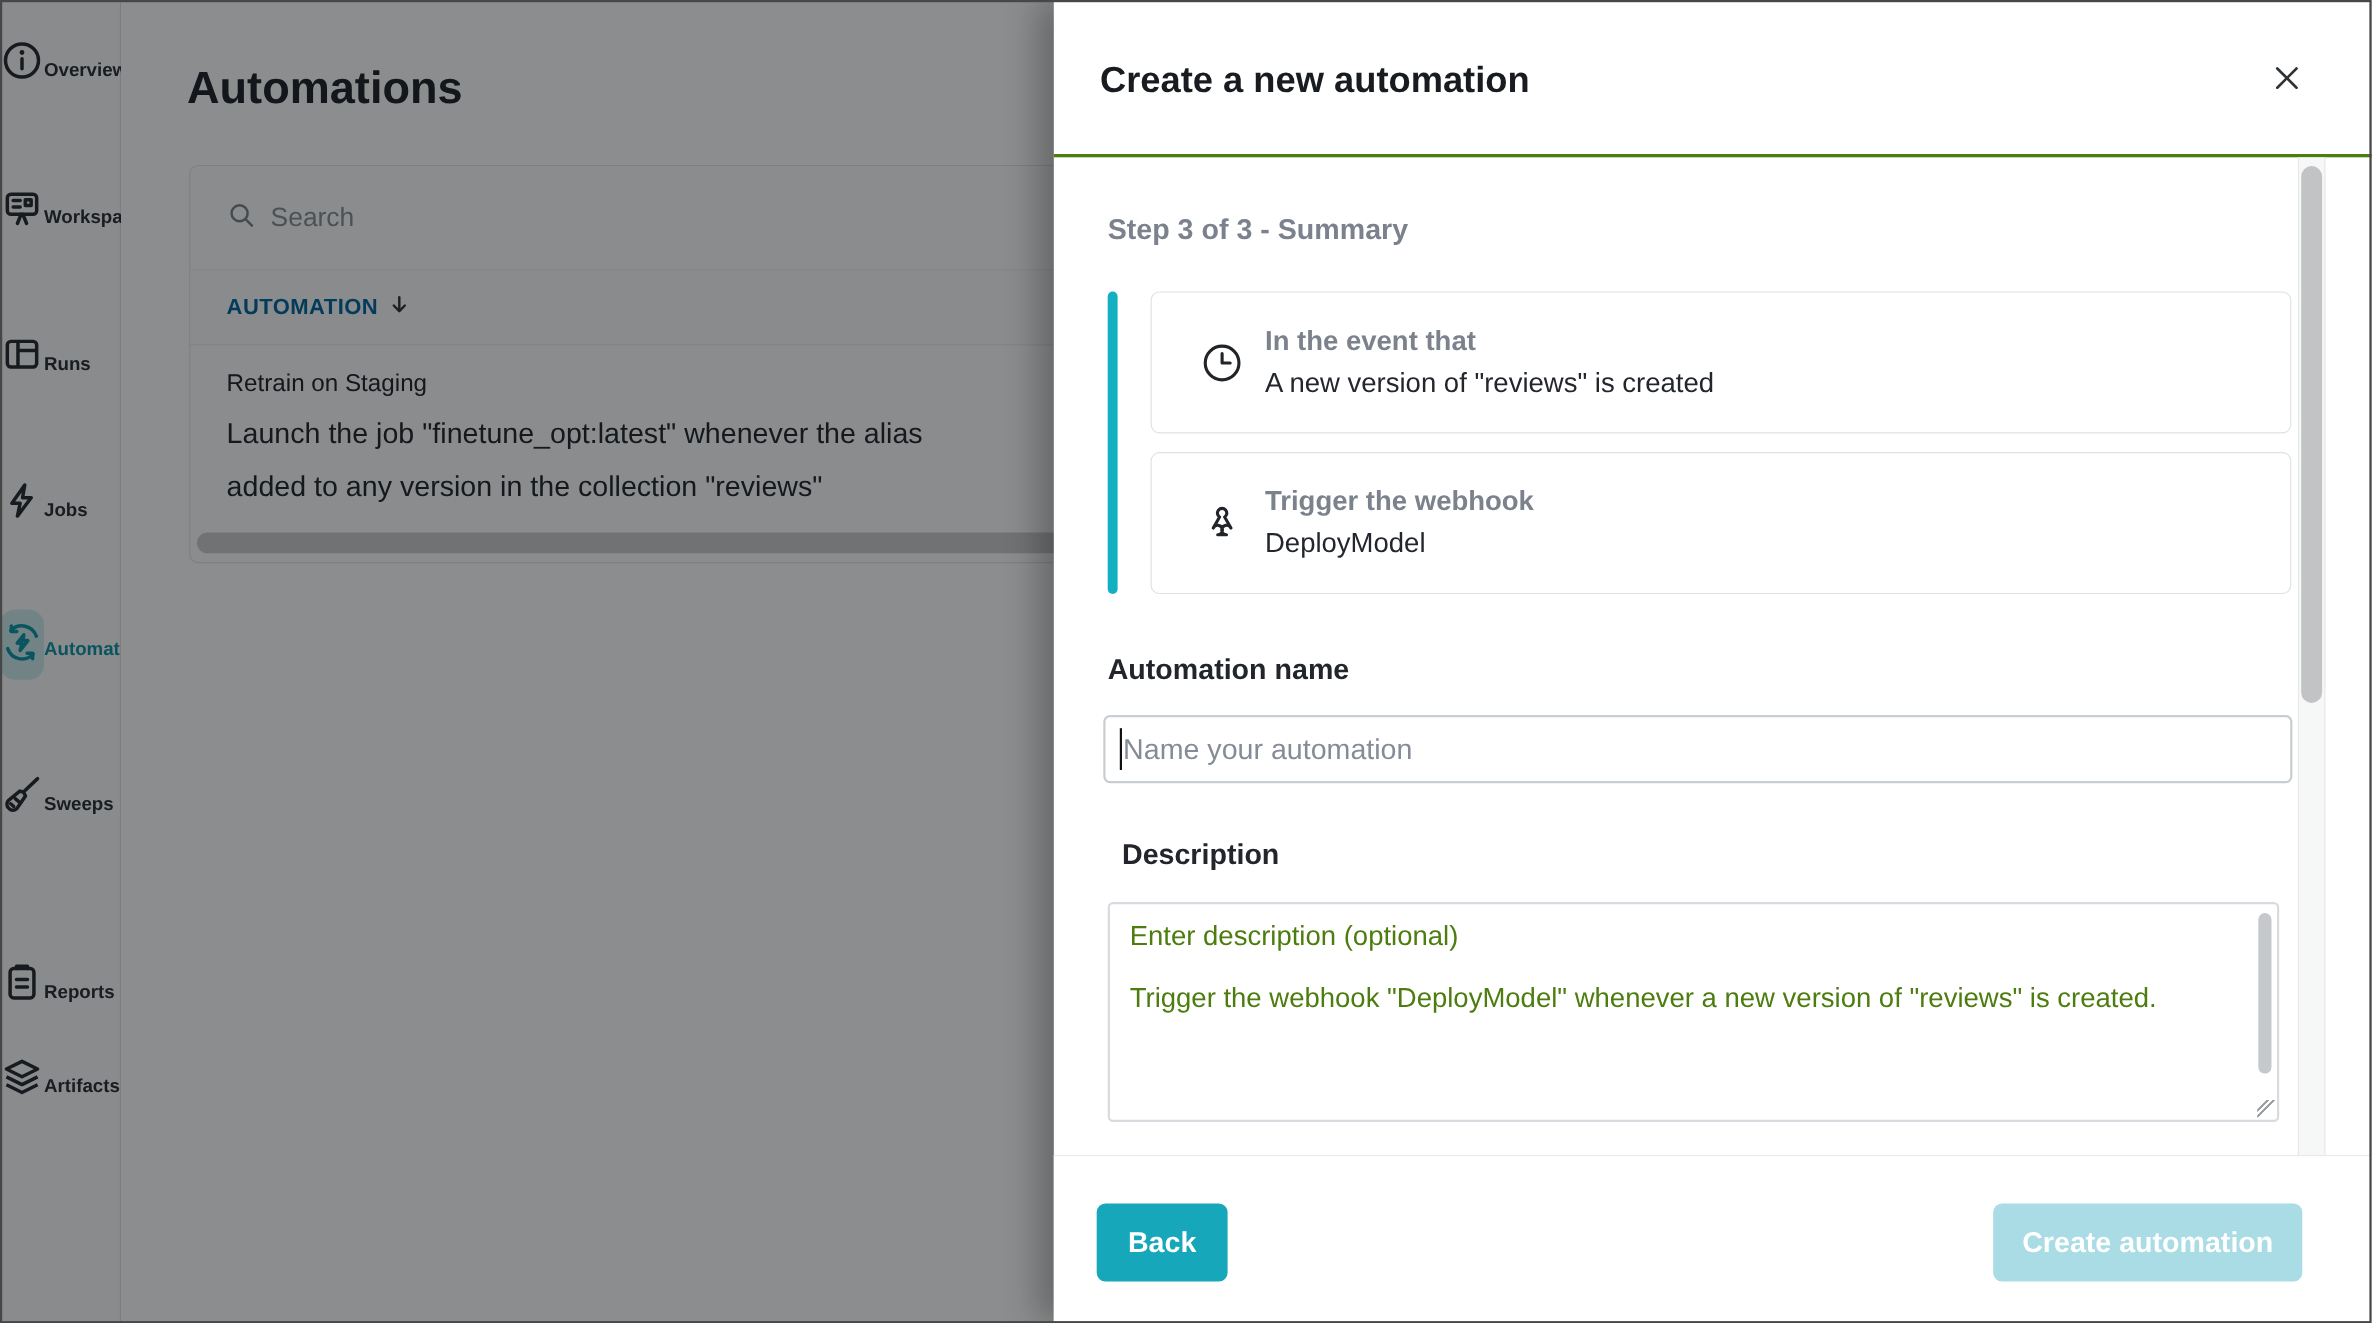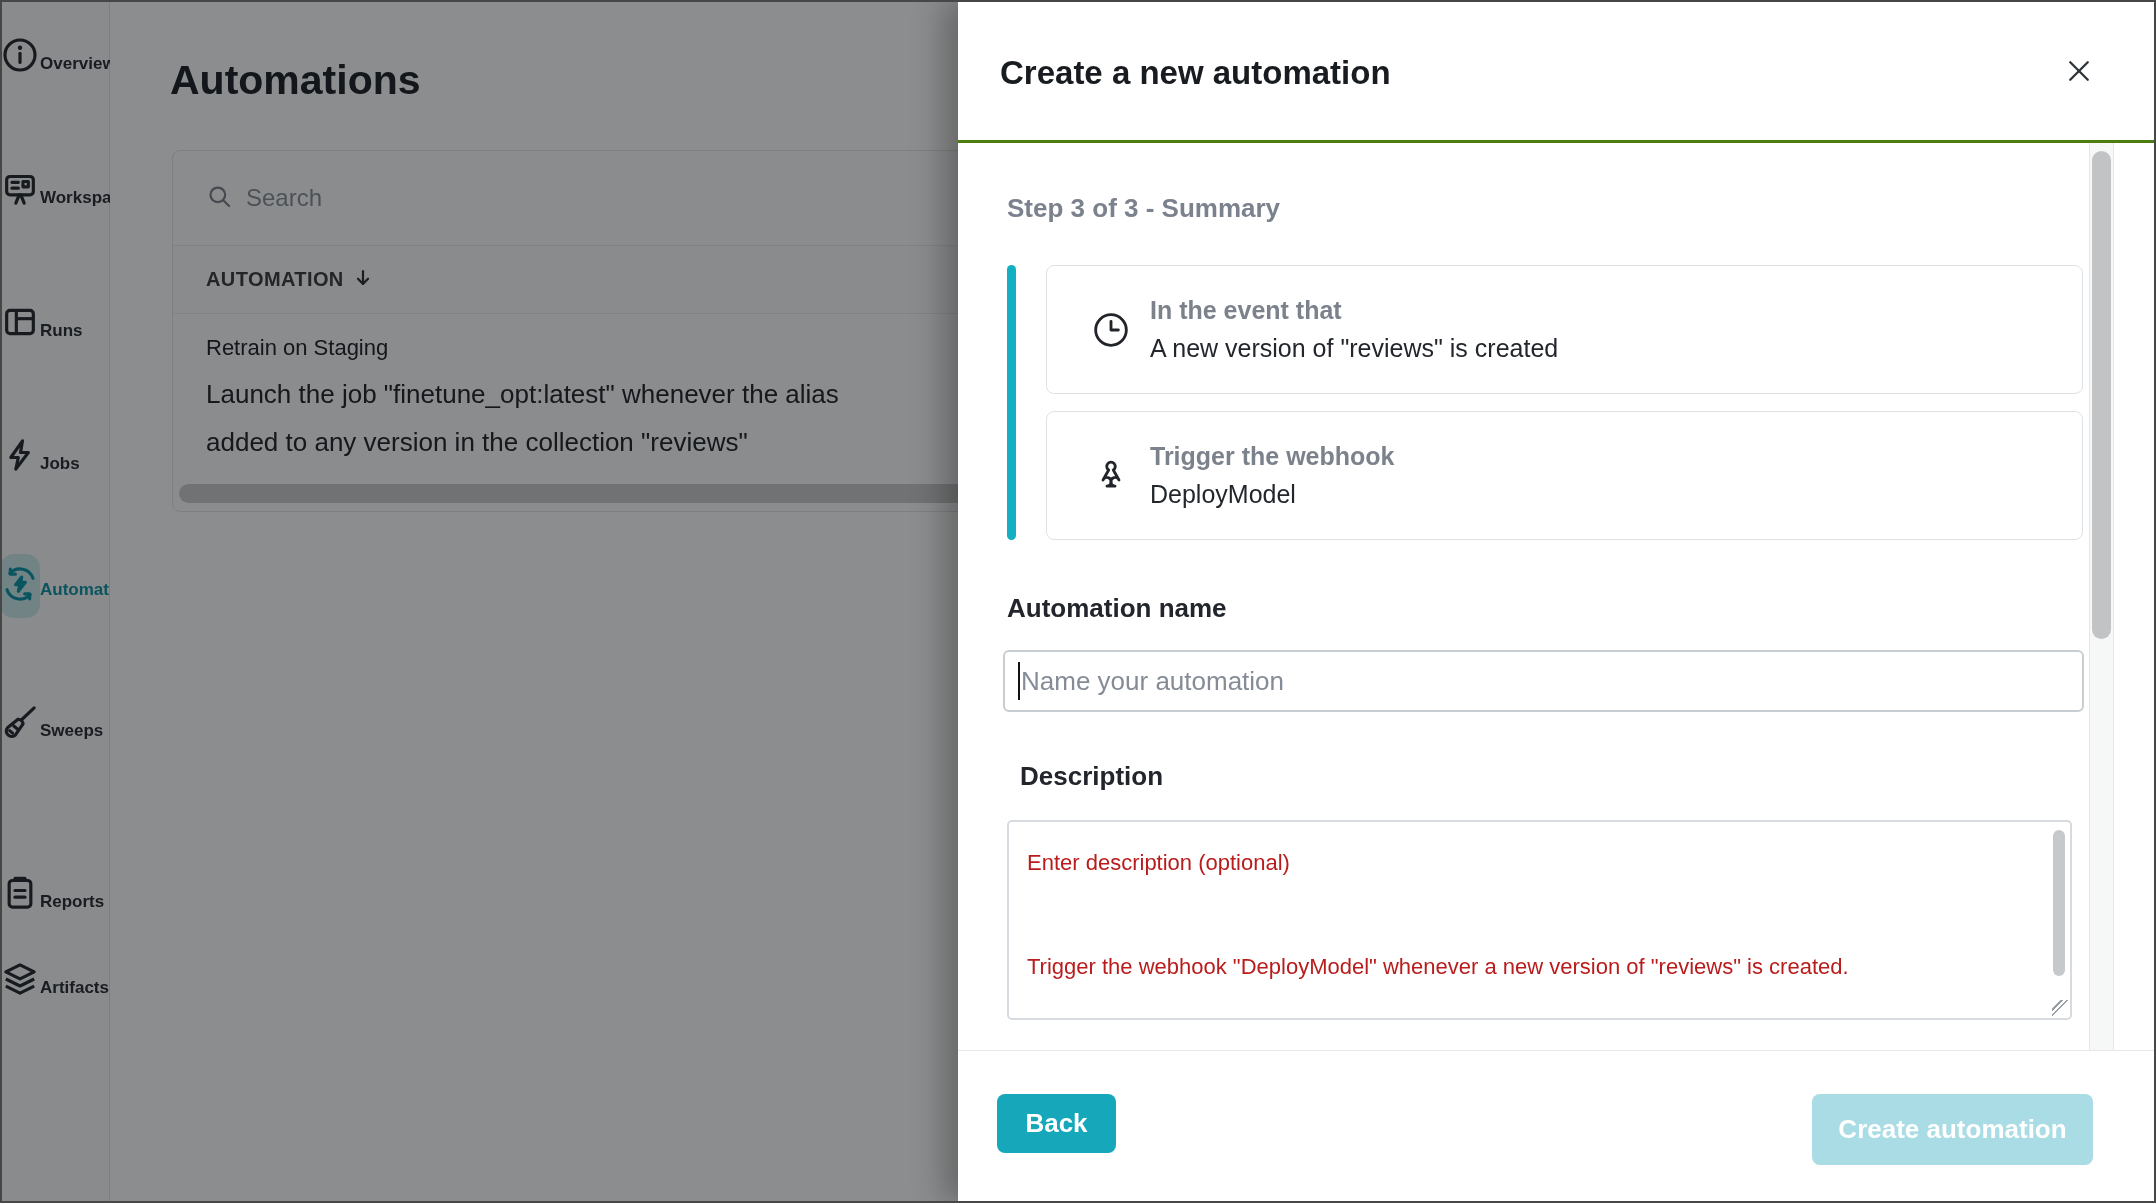--- a/index.html
+++ b/index.html
@@ -26,21 +26,21 @@
 
   .table-card { position:absolute; left:62px; top:150px; width:1400px; height:362px;
     background:#FDFDFD; border:1px solid #E3E5E8; border-radius:8px; overflow:hidden; }
   .search-row { height:95px; display:flex; align-items:center; padding:0 33px; border-bottom:1px solid #EAEBED; }
   .search-row svg { width:27px; height:27px; margin-right:13px; flex:none; }
   .search-input { border:none; outline:none; background:transparent; font-size:24px; color:#5c6268; width:600px;
     font-family:inherit; }
   .search-input::placeholder { color:#8A9199; }
   .thead-row { height:68px; display:flex; align-items:center; padding:0 33px;
     background:#FBFBFC; border-bottom:1px solid #E9EAEC; cursor:pointer; }
-  .thead-label { font-size:20px; font-weight:700; letter-spacing:.4px; color:#404040; }
+  .thead-label { font-size:20px; font-weight:700; letter-spacing:.4px; color:#0369a1; }
   .thead-row svg { width:22px; height:22px; margin-left:8px; }
   .trow { padding:21px 33px 0 33px; }
   .trow-name { font-size:22px; color:#22262B; margin-bottom:9px; }
   .trow-desc { font-size:26px; color:#24292E; line-height:48px; white-space:nowrap; }
   .hscroll { position:absolute; left:6px; bottom:8px; height:19px; width:1380px;
     border-radius:10px; background:#CDCDCD; cursor:pointer; }
 
   
   .overlay { position:absolute; inset:0; background:rgba(5,6,8,0.46); z-index:10; }
 
@@ -69,34 +69,34 @@
   .lbl-name { top:450px; } .lbl-desc { top:618px;margin-left:13px; }
 
   .name-input-wrap { position:absolute; left:45px; top:507px; width:1081px; height:62px; }
   .name-input { width:100%; height:100%; border:2px solid #C8CDD2; border-radius:6px; padding:0 16px;
     font-size:26px; color:#3a3f46; font-family:inherit; outline:none; background:#fff; }
   .name-input::placeholder { color:#858C97; }
   .caret { position:absolute; left:15px; top:12px; width:2px; height:38px; background:#111; }
 
   .desc-box { position:absolute; left:49px; top:677px; width:1065px; height:200px;
     border:2px solid #D7DADE; border-radius:5px; background:#fff; padding:15px 40px 0 18px; cursor:text; }
-  .desc-text { font-size:22px; color:#b91c1c; line-height:52px; white-space:pre-line; width:960px; }
+  .desc-text { font-size:25px; color:#4d7c0f; line-height:28px; white-space:pre-line; width:960px; }
   .desc-scroll { position:absolute; right:5px; top:8px; width:12px; height:146px; border-radius:6px; background:#C6C9CC; cursor:pointer; }
   .desc-resize { position:absolute; right:2px; bottom:2px; width:16px; height:16px; cursor:nwse-resize;
     background:
       linear-gradient(135deg, transparent 0 6px, #9aa0a6 6px 8px, transparent 8px 10px, #9aa0a6 10px 12px, transparent 12px); }
 
   .vscroll-track { position:absolute; right:42px; top:0; bottom:0; width:25px; background:#F6F7F7;
     border-left:1px solid #E7E7E7; border-right:1px solid #E7E7E7; }
   .vscroll-thumb { position:absolute; left:2px; top:8px; width:19px; height:488px; border-radius:10px; background:#C1C3C4; cursor:pointer; }
 
   .modal-footer { position:absolute; left:0; right:0; bottom:0; height:153px; background:#fff;
     border-top:1px solid #E7E8EA; }
   .btn { border:none; border-radius:8px; font-family:inherit; font-size:26px; font-weight:700; color:#fff; cursor:pointer; }
-  .btn-back { position:absolute; left:39px; top:43px; width:119px; height:59px; background:#16A8BA; }
+  .btn-back { position:absolute; left:39px; top:43px; width:119px; height:71px; background:#16A8BA; }
   .btn-create { position:absolute; right:63px; top:43px; width:281px; height:71px; background:#A9DCE4; cursor:default; }
 </style>
 </head>
 <body>
 
 <div class="left-pane">
 
   <nav class="sidebar">
 
     <div class="sb-item" style="top:35px">

